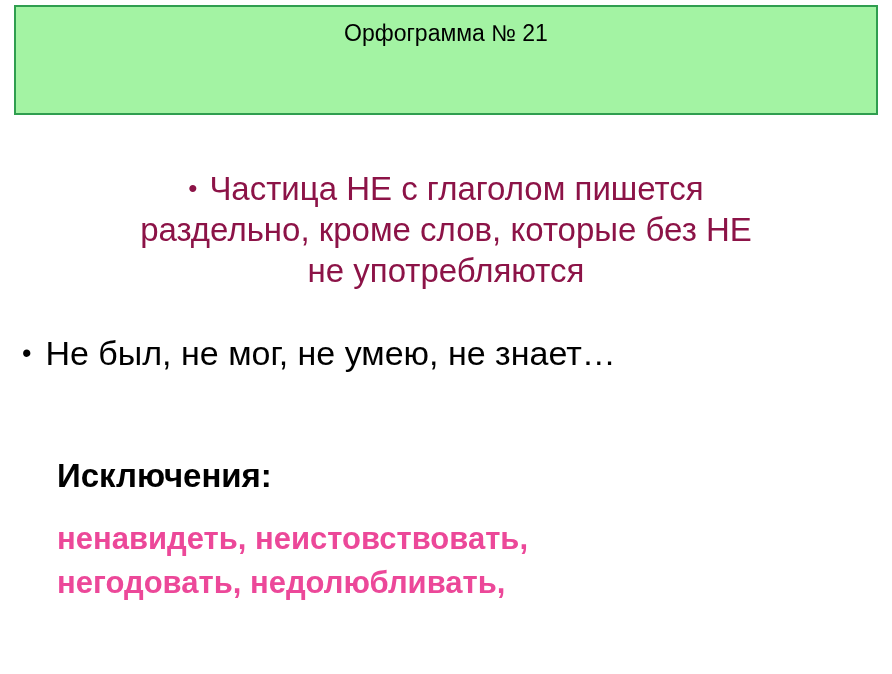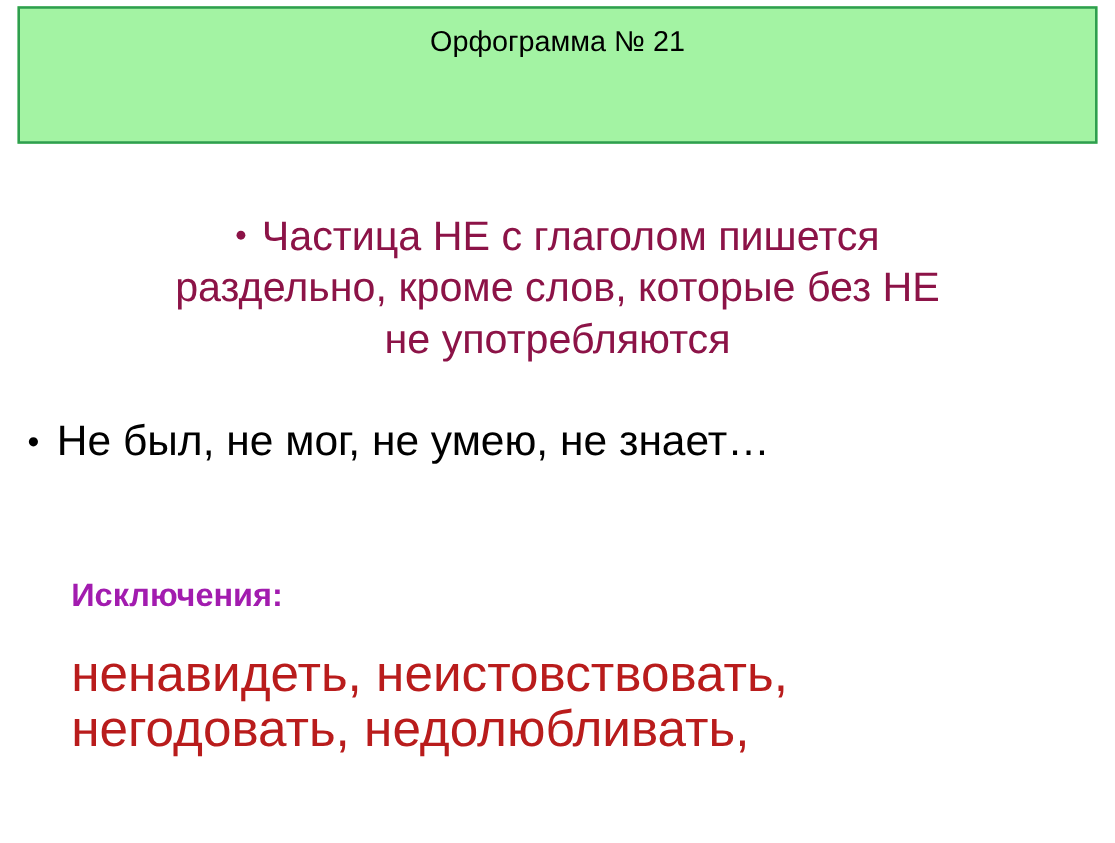--- a/index.html
+++ b/index.html
@@ -115,39 +115,39 @@
     line-height: 44px;
     white-space: nowrap;
   }
 
   
   .exceptions-heading {
     position: absolute;
     left: 57px;
     top: 341px;
     font-family: "Liberation Sans", sans-serif;
-    font-size: 26px;
+    font-size: 33px;
     font-weight: bold;
-    color: #a21caf;
+    color: #000000;
     line-height: 40px;
     white-space: nowrap;
   }
 
   
   .exceptions-list {
     position: absolute;
     left: 57px;
     top: 402px;
     width: 760px;
   }
   .exceptions-list .ex-line {
     font-family: "Liberation Sans", sans-serif;
-    font-size: 41px;
-    font-weight: 400;
-    color: #b91c1c;
+    font-size: 31px;
+    font-weight: 700;
+    color: #ec4899;
     line-height: 44px;
     white-space: nowrap;
   }
 </style>
 </head>
 <body>
 
 <div class="slide">
 
   <div class="header-box">

